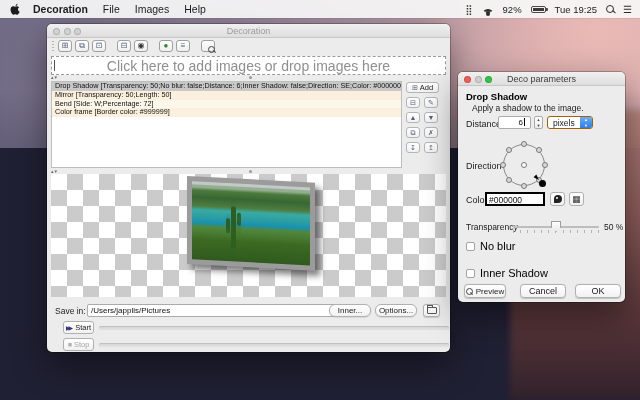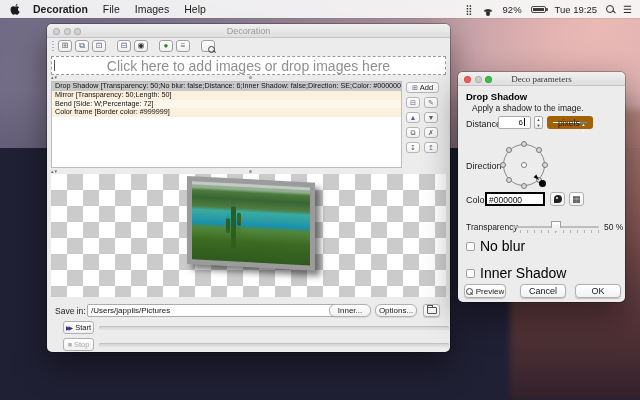--- a/index.html
+++ b/index.html
@@ -45,21 +45,21 @@
   .win { position:absolute; background:#ececec; border-radius:5px;
          box-shadow:0 1px 0 rgba(255,255,255,.4) inset, 0 14px 34px rgba(0,0,0,.45), 0 0 0 1px rgba(0,0,0,.25); }
   .titlebar { position:relative; height:14px; border-radius:5px 5px 0 0;
               background:linear-gradient(#f0f0f0,#dedede); border-bottom:1px solid #c6c6c6;
               display:flex; align-items:center; justify-content:center; }
   .lights { position:absolute; left:6px; top:3.5px; display:flex; gap:3.5px; }
   .light { width:7px; height:7px; border-radius:50%; border:.5px solid rgba(0,0,0,.15); }
   .l-gray { background:#d2d2d2; }
   .l-red { background:#f65a54; } .l-dim { background:#cfcecb; } .l-green { background:#32c444; }
   .wtitle { font-size:9px; color:#9a9a9a; }
-  .wtitle.active { color:#3a3a3a;font-family:Liberation Serif, serif; }
+  .wtitle.active { color:#3a3a3a; }
 
   
   .mainwin { left:47px; top:24px; width:403px; height:328px; z-index:10; }
   .toolbar { position:absolute; left:0; top:14px; width:100%; height:16px;
              display:flex; align-items:center; padding-left:5px; }
   .tb-handle { width:2px; height:11px; margin-right:4px;
                background:repeating-linear-gradient(180deg,#b5b5b5 0 1px,transparent 1px 3px); }
   .tbtn { width:14px; height:12px; margin-right:3px; border:1px solid #9f9f9f; border-radius:3px;
           background:linear-gradient(#ffffff,#eeeeee); font-size:8px; line-height:10px;
           text-align:center; color:#4d5a74; padding:0; }
@@ -133,21 +133,21 @@
   
   .dialog { left:458px; top:72px; width:167px; height:230px; z-index:20; font-size:9px; color:#1a1a1a; }
   .dlg-heading { position:absolute; left:8px; top:19px; font-weight:bold; font-size:9.5px; color:#000; }
   .dlg-sub { position:absolute; left:14px; top:31px; font-size:8.5px; color:#1a1a1a; }
   .dlg-label { position:absolute; font-size:9px; color:#1a1a1a; }
   .dist-field { left:40px; top:44px; width:33px; height:13px; text-align:right; padding-right:5px; }
   .dist-field .caret { display:inline-block; width:1px; height:8px; background:#000; vertical-align:-1px; margin-left:1px;}
   .stepper { position:absolute; left:76px; top:44px; width:9px; height:13px; border:1px solid #ababab; border-radius:2px;
              background:linear-gradient(#fff,#ececec); font-size:4px; color:#444; line-height:5.5px; text-align:center; padding:0;}
   .unit-dd { position:absolute; left:89px; top:44px; width:46px; height:13px; background:#fff;
-             border:6px solid #a16207; border-radius:3px; display:flex; align-items:center; }
+             border:1px solid #a16207; border-radius:3px; display:flex; align-items:center; }
   .unit-dd .val { flex:1; padding-left:5px; font-size:8.5px; }
   .unit-dd .cap { width:12px; height:100%; border-radius:0 2px 2px 0;
                   background:linear-gradient(#6aaef9,#2e7de5); color:#fff; font-size:4px; line-height:5.5px; text-align:center; }
   .dial { position:absolute; left:45px; top:72px; width:42px; height:42px; }
   .dial .ring { position:absolute; inset:0; border:1px solid #8a8a8a; border-radius:50%; }
   .knob { position:absolute; width:6px; height:6px; border:1px solid #787878; background:#d9d9d9; border-radius:50%;
           transform:translate(-50%,-50%); }
   .knob.center { background:#fff; }
   .dial .sel-dot { position:absolute; left:36px; top:36px; width:7px; height:7px; background:#000; border-radius:50%; }
   .dial .sel-arrow { position:absolute; left:30px; top:30px; width:6px; height:6px; background:#000;
@@ -164,21 +164,21 @@
   .slider .ticks { position:absolute; left:0; top:10px; width:100%; display:flex; justify-content:space-between; }
   .slider .ticks i { width:1px; height:3px; background:#b2b2b2; }
   .slider .thumb { position:absolute; left:38px; top:1px; width:10px; height:11px;
                    background:linear-gradient(#ffffff,#e8e8e8); border:1px solid #9d9d9d;
                    clip-path:polygon(0 0,100% 0,100% 55%,50% 100%,0 55%);
                    filter:drop-shadow(0 1px 1px rgba(0,0,0,.25)); }
   .pct { position:absolute; left:146px; top:150px; font-size:8.5px; }
   .checkrow { position:absolute; left:8px; height:10px; display:flex; align-items:center; gap:5px; }
   .cb1 { top:169px; } .cb2 { top:196px; }
   .checkbox { width:9px; height:9px; background:#fff; border:1px solid #a2a2a2; border-radius:2px; }
-  .checklabel { font-size:14px; color:#000; }
+  .checklabel { font-size:11px; color:#000; }
   .dlg-btn { position:absolute; top:212px; height:14px; border:1px solid #b0b0b0; border-radius:4px;
              background:linear-gradient(#ffffff,#f2f2f2); font-size:9px; color:#1a1a1a;
              display:flex; align-items:center; justify-content:center; gap:3px; box-shadow:0 .5px 1px rgba(0,0,0,.18); }
   .preview-btn { left:6px; width:42px; font-size:8px; }
   .cancel-btn { left:62px; width:46px; }
   .ok-btn { left:117px; width:46px; }
   .mag-sm { position:relative; width:7px; height:7px; flex:0 0 auto;}
   .mag-sm::before { content:""; position:absolute; left:0; top:0; width:5px; height:5px; border:1.1px solid #444; border-radius:50%; }
   .mag-sm::after { content:""; position:absolute; left:4.6px; top:5px; width:3px; height:1.2px; background:#444; transform:rotate(45deg); }
 </style>

